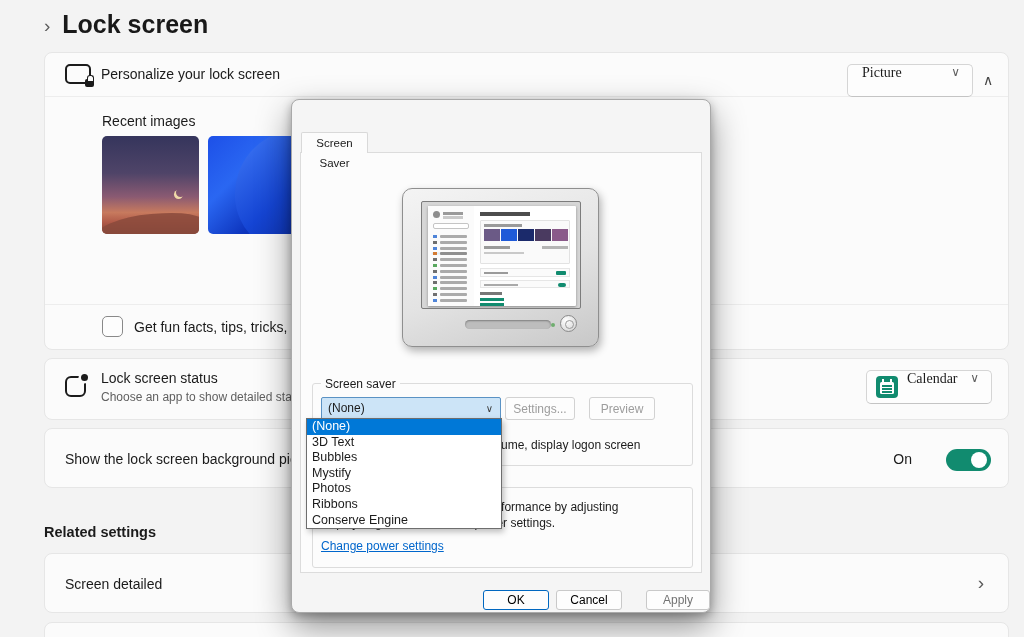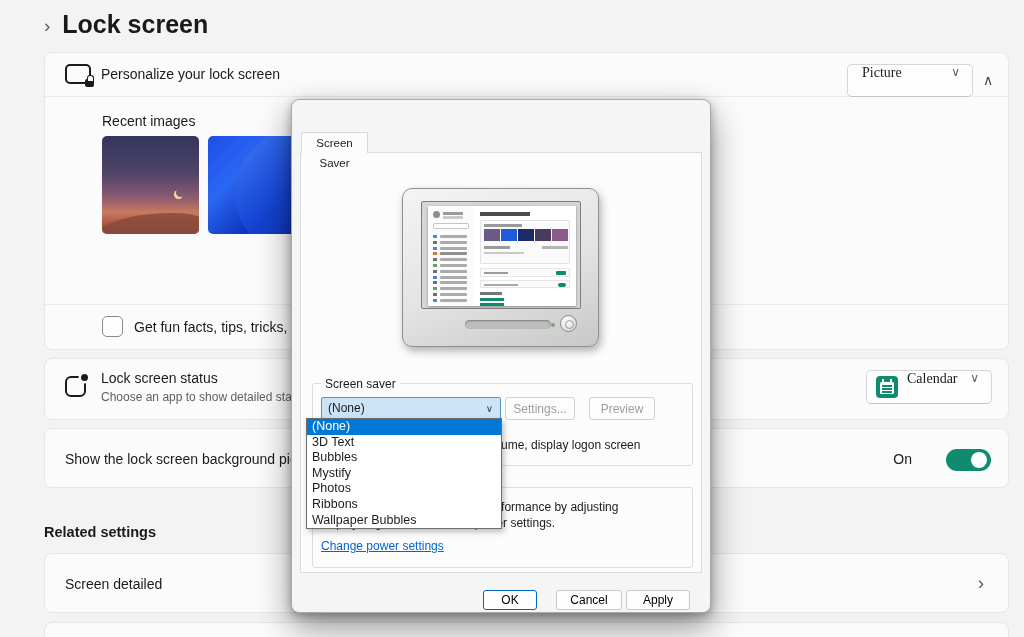--- a/index.html
+++ b/index.html
@@ -133,23 +133,23 @@
   .gb2 .desc { position:absolute; left:8px; font-size:12px; white-space:nowrap; }
   .desc1 { top:12px; } .desc2 { top:28px; }
   .power-link { position:absolute; left:8px; top:51px; font-size:12px; color:#0066cc; text-decoration:underline; cursor:pointer; white-space:nowrap; }
 
   
   .ddlist { position:absolute; left:5px; top:265px; width:196px; background:#ffffff; border:1px solid #6e6e6e; z-index:30; box-shadow:2px 3px 6px rgba(0,0,0,.25); }
   .ddlist .item { height:15.6px; line-height:15.6px; padding-left:5px; font-size:12.5px; cursor:pointer; white-space:nowrap; overflow:hidden; }
   .ddlist .item.selected { background:var(--selection,#0078d7); color:#fff; }
 
   .dlg-footer-btn { position:absolute; top:490px; height:20px; background:#fdfdfd; border:1px solid #c9c9c9; border-radius:3px; font-size:12px; cursor:pointer; }
-  .btn-ok { left:191px; width:54px; border:1.5px solid #0067c0; }
+  .btn-ok { left:191px; width:66px; border:1.5px solid #0067c0; }
   .btn-cancel { left:264px; width:66px; }
-  .btn-apply { left:334px; width:64px; color:#000000; }
+  .btn-apply { left:354px; width:64px; color:#737373; }
 </style>
 </head>
 <body>
 
 <div class="stage">
 
   <div class="breadcrumb">
     <span class="sep">›</span>
     <span class="current">Lock screen</span>
   </div>
@@ -283,21 +283,21 @@
         <a class="power-link">Change power settings</a>
       </div>
 
       <div class="ddlist" id="ddlist">
           <div class="item selected">(None)</div>
           <div class="item">3D Text</div>
           <div class="item">Bubbles</div>
           <div class="item">Mystify</div>
           <div class="item">Photos</div>
           <div class="item">Ribbons</div>
-          <div class="item">Wallpaper Bubbles</div>
+          <div class="item">Conserve Engine</div>
         </div>
     </div>
 
     <button class="dlg-footer-btn btn-ok">OK</button>
     <button class="dlg-footer-btn btn-cancel">Cancel</button>
     <button class="dlg-footer-btn btn-apply">Apply</button>
   </div>
 
 </div>
 

